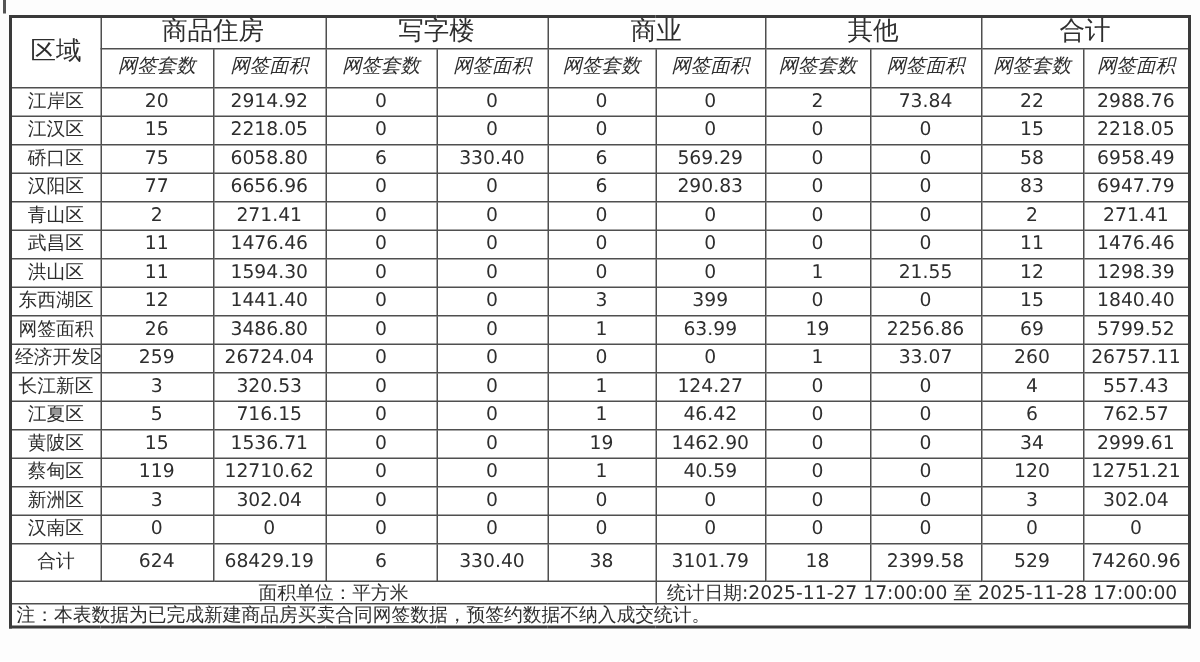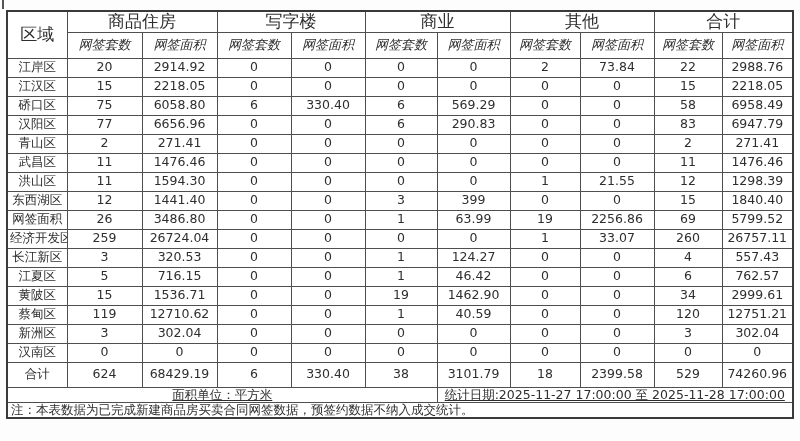--- a/index.html
+++ b/index.html
@@ -30,21 +30,21 @@
     line-height: 1.15;
     padding: 0 2px;
     overflow: hidden;
     white-space: nowrap;
   }
   tr.group-row th { height: 20px; font-size: 17px; }
   tr.sub-row th { height: 26px; font-size: 13px; font-style: italic; }
   th.corner { font-size: 13px; }
   tbody td { height: 19px; }
   tr.total-row td { height: 25px; }
-  tr.footer-row td { height: 15px; text-decoration: underline; }
+  tr.footer-row td { height: 15px; }
   td.footer-left { text-align: left; padding-left: 4px; }
   tr.note-row td { height: 15px; text-align: left; padding-left: 3px; margin-top: 20px; }
 </style>
 </head>
 <body>
 
 <div class="page">
   <div class="edge-artifact"></div>
 
   <table class="stats">

